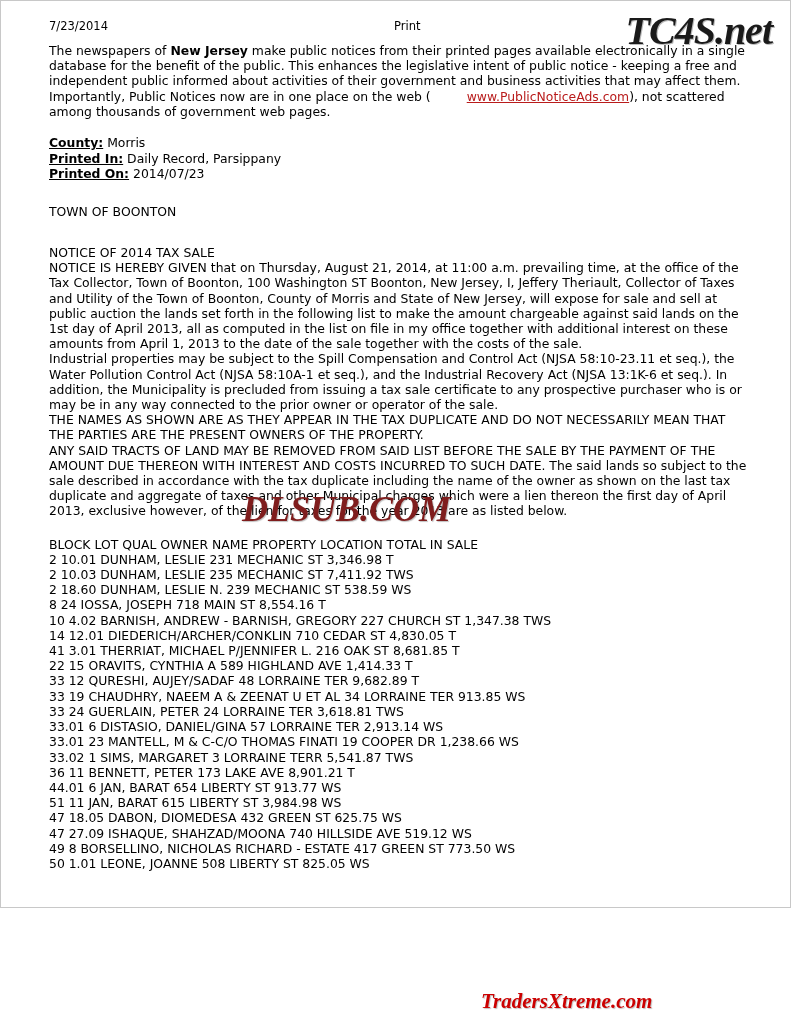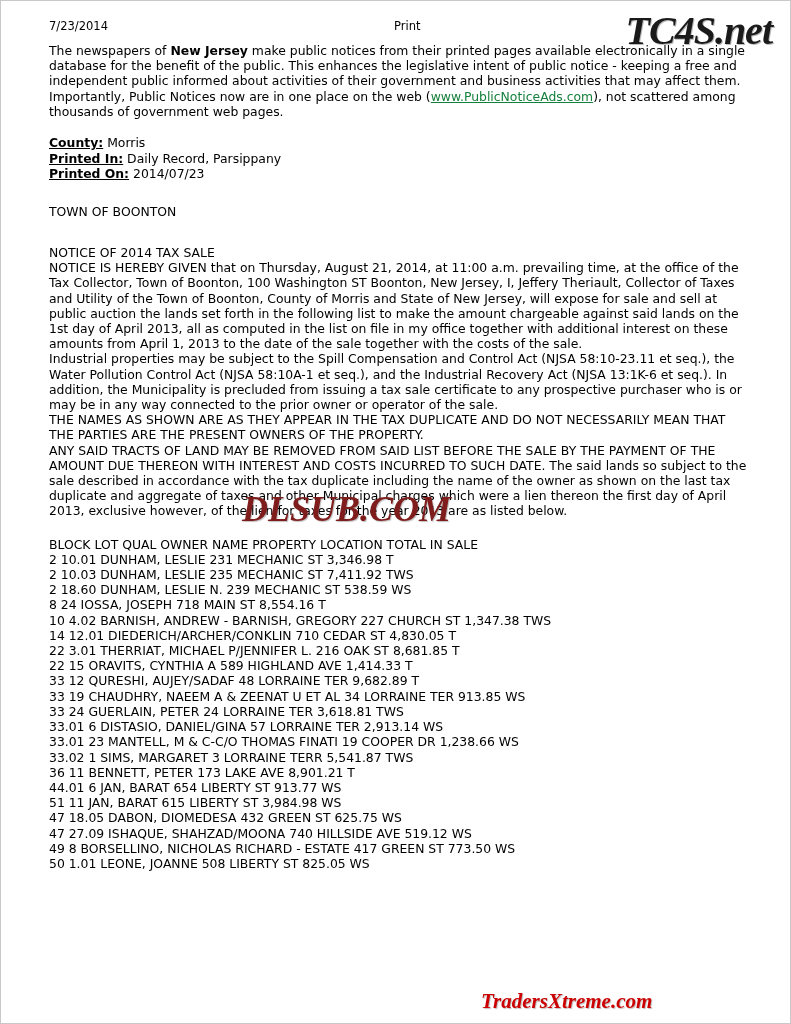--- a/index.html
+++ b/index.html
@@ -11,21 +11,21 @@
     width: 791px;
     height: 1024px;
     position: relative;
     font-family: "DejaVu Sans", sans-serif;
     color: #000000;
     overflow: hidden;
   }
   .page {
     position: relative;
     width: 791px;
-    height: 1024px;
+    height: 908px;
     box-sizing: border-box;
     border: 1px solid #c8c8c8;
   }
   .print-header {
     position: absolute;
     top: 18px;
     left: 0;
     width: 791px;
     font-size: 11.5px;
     color: #000;
@@ -85,21 +85,22 @@
     width: 700px;
     font-size: 12.4px;
     line-height: 15.2px;
   }
   .intro {
     margin: 0 0 16px 0;
     text-align: left;
   }
   .intro b { font-weight: bold; }
   .intro a {
-    color: #15803d;
+    color: #b91c1c;
+    margin-left: 36px;
   }
   .meta {
     margin: 0 0 22px 0;
   }
   .meta div { line-height: 15.6px; }
   .meta .k { font-weight: bold; text-decoration: underline; }
   .town {
     margin: 0 0 26px 0;
   }
   .notice-title { margin: 0; }
@@ -145,21 +146,21 @@
     <div class="spacer-18"></div>
 
     <div class="listing-head">BLOCK LOT QUAL OWNER NAME PROPERTY LOCATION TOTAL IN SALE</div>
     <div>
       <div class="listing-row">2 10.01 DUNHAM, LESLIE 231 MECHANIC ST 3,346.98 T</div>
       <div class="listing-row">2 10.03 DUNHAM, LESLIE 235 MECHANIC ST 7,411.92 TWS</div>
       <div class="listing-row">2 18.60 DUNHAM, LESLIE N. 239 MECHANIC ST 538.59 WS</div>
       <div class="listing-row">8 24 IOSSA, JOSEPH 718 MAIN ST 8,554.16 T</div>
       <div class="listing-row">10 4.02 BARNISH, ANDREW - BARNISH, GREGORY 227 CHURCH ST 1,347.38 TWS</div>
       <div class="listing-row">14 12.01 DIEDERICH/ARCHER/CONKLIN 710 CEDAR ST 4,830.05 T</div>
-      <div class="listing-row">22 3.01 THERRIAT, MICHAEL P/JENNIFER L. 216 OAK ST 8,681.85 T</div>
+      <div class="listing-row">41 3.01 THERRIAT, MICHAEL P/JENNIFER L. 216 OAK ST 8,681.85 T</div>
       <div class="listing-row">22 15 ORAVITS, CYNTHIA A 589 HIGHLAND AVE 1,414.33 T</div>
       <div class="listing-row">33 12 QURESHI, AUJEY/SADAF 48 LORRAINE TER 9,682.89 T</div>
       <div class="listing-row">33 19 CHAUDHRY, NAEEM A &amp; ZEENAT U ET AL 34 LORRAINE TER 913.85 WS</div>
       <div class="listing-row">33 24 GUERLAIN, PETER 24 LORRAINE TER 3,618.81 TWS</div>
       <div class="listing-row">33.01 6 DISTASIO, DANIEL/GINA 57 LORRAINE TER 2,913.14 WS</div>
       <div class="listing-row">33.01 23 MANTELL, M &amp; C-C/O THOMAS FINATI 19 COOPER DR 1,238.66 WS</div>
       <div class="listing-row">33.02 1 SIMS, MARGARET 3 LORRAINE TERR 5,541.87 TWS</div>
       <div class="listing-row">36 11 BENNETT, PETER 173 LAKE AVE 8,901.21 T</div>
       <div class="listing-row">44.01 6 JAN, BARAT 654 LIBERTY ST 913.77 WS</div>
       <div class="listing-row">51 11 JAN, BARAT 615 LIBERTY ST 3,984.98 WS</div>

